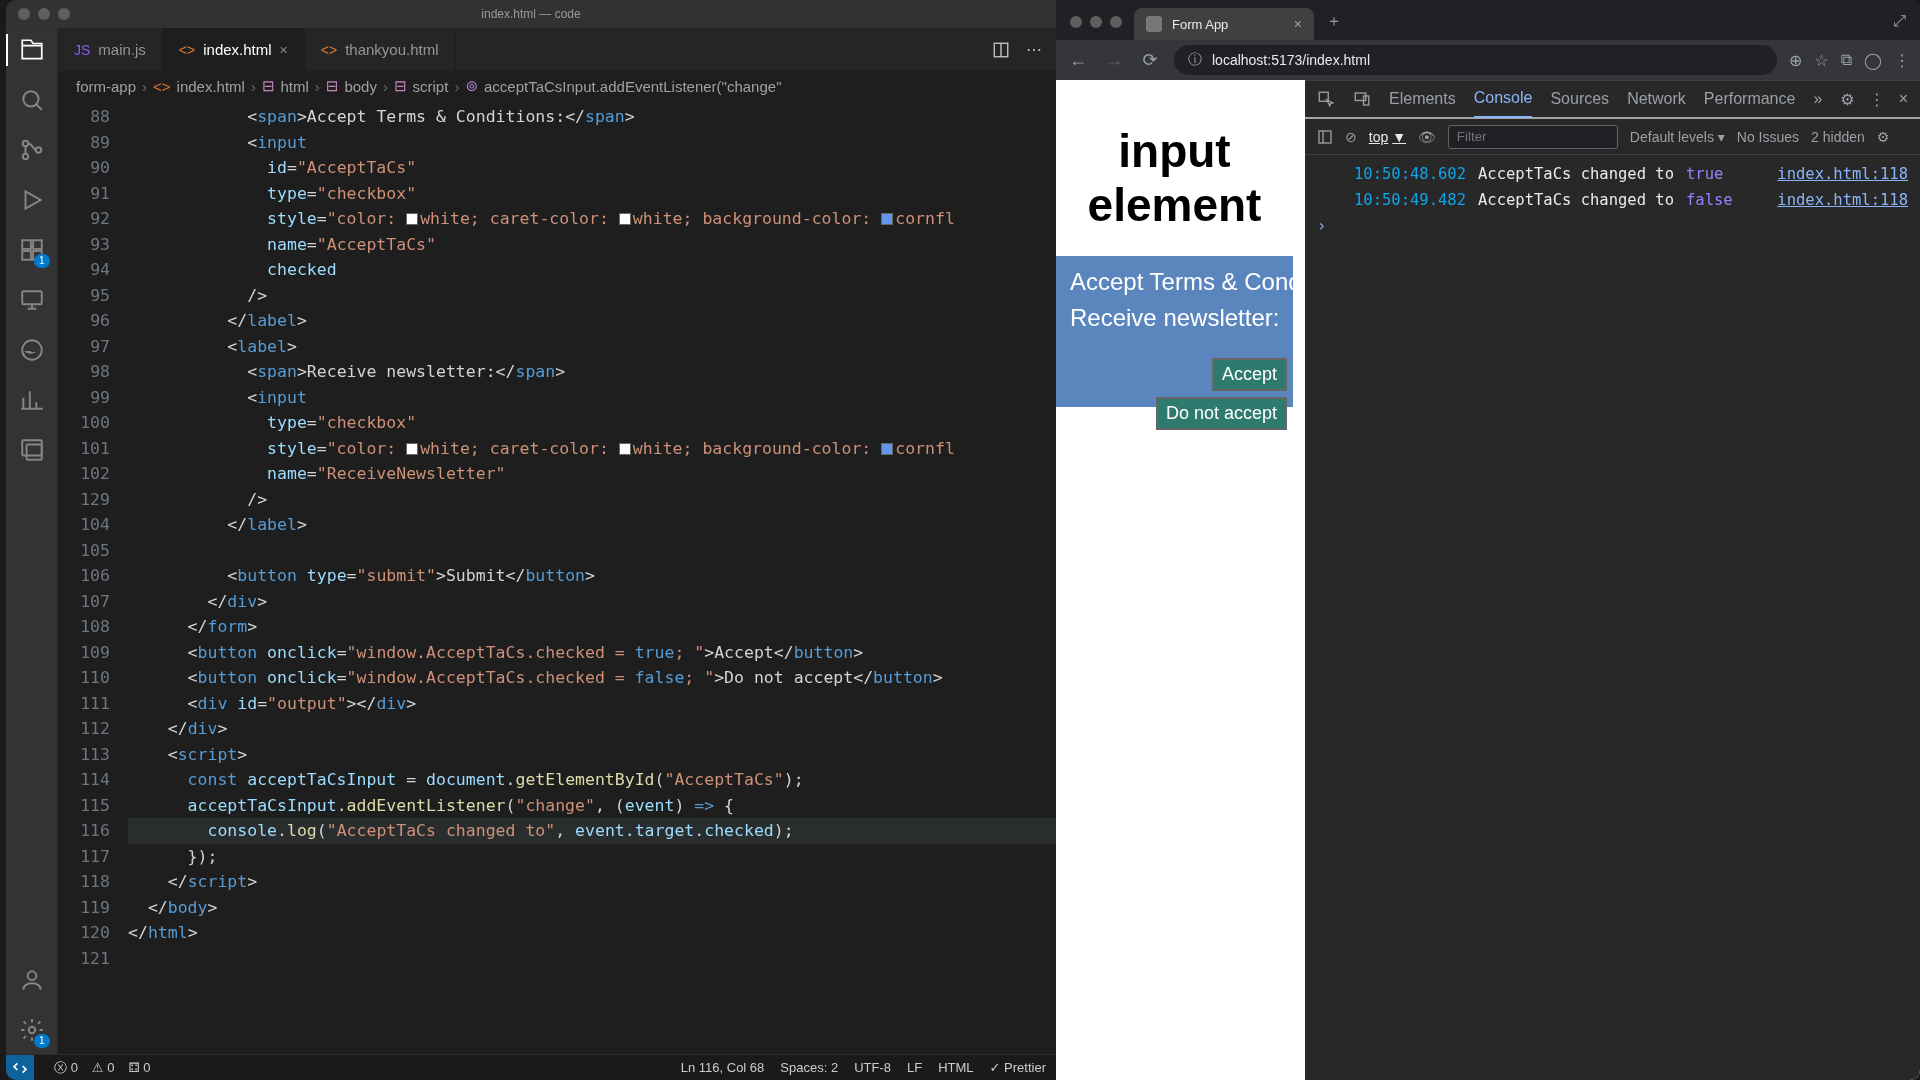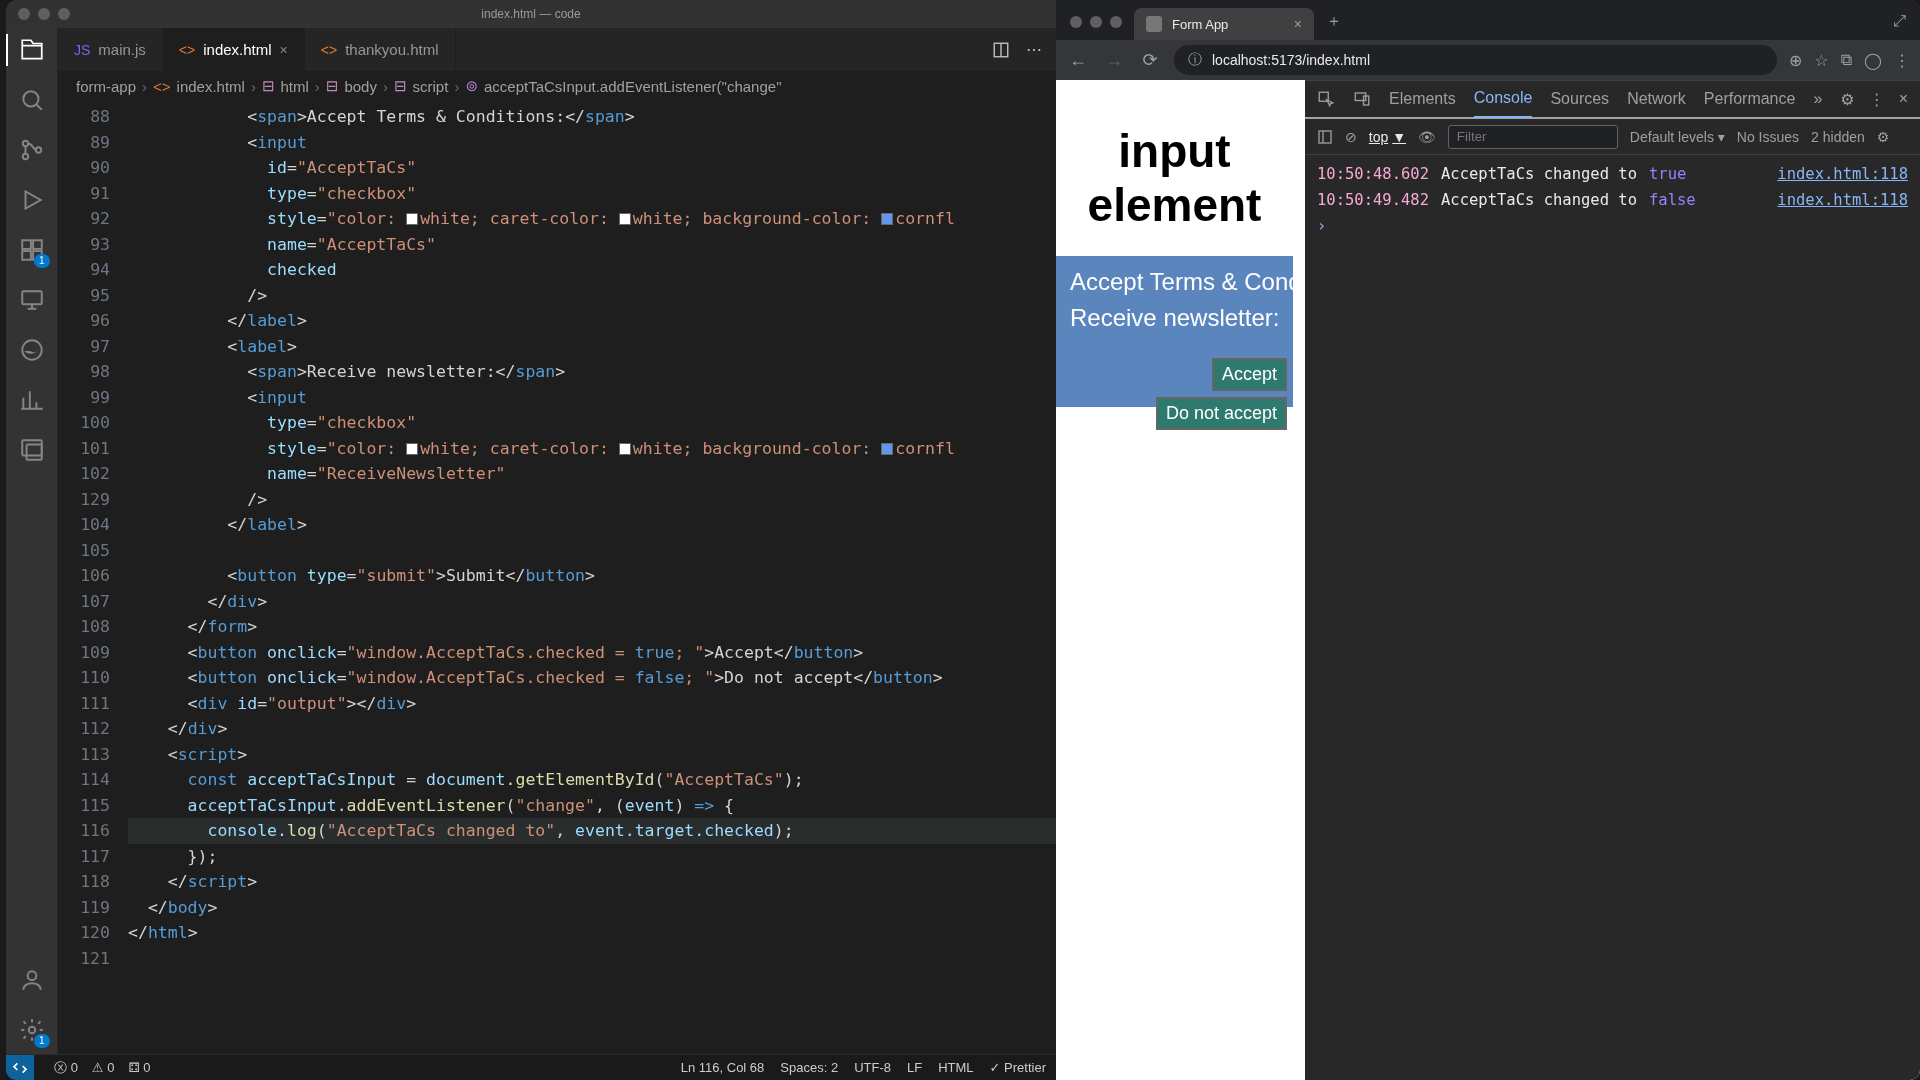--- a/index.html
+++ b/index.html
@@ -73,21 +73,21 @@
 .devtools{flex:1;background:#282828;display:flex;flex-direction:column;color:#e8eaed;border-top:1px solid #3c4043;min-height:0;}
 .dt-tabs{height:38px;display:flex;align-items:center;gap:18px;padding:0 12px;border-bottom:2px solid #a3a3a3;font-size:16px;color:#9aa0a6;}
 .dt-tabs .dtab.active{color:#8ab4f8;border-bottom:2px solid #8ab4f8;height:38px;display:flex;align-items:center;}
 .dt-tabs .dtab{height:38px;display:flex;align-items:center;}
 .dt-tabs .dt-right{margin-left:auto;display:flex;gap:14px;align-items:center;}
 .dt-toolbar{height:36px;display:flex;align-items:center;gap:12px;padding:0 12px;border-bottom:1px solid #3c4043;font-size:14px;color:#9aa0a6;}
 .dt-toolbar .ctx{color:#e8eaed;display:flex;align-items:center;gap:4px;text-decoration:underline;}
 .dt-filter{background:#202124;border:1px solid #5f6368;border-radius:3px;height:24px;padding:0 8px;color:#9aa0a6;width:170px;}
 .console{flex:1;padding:6px 12px;font-family:Menlo,Consolas,monospace;font-size:15.5px;line-height:26px;}
 .crow{display:flex;gap:12px;}
-.cts{color:#f9a8d4;}
+.cts{color:#0ea5e9;margin-left:37px;}
 .cmsg{color:#e8eaed;}
 .ctrue{color:#9980ff;} .cfalse{color:#9980ff;}
 .csrc{margin-left:auto;color:#8ab4f8;text-decoration:underline;}
 .prompt{color:#8ab4f8;}
 svg{display:block;}
 </style>
 </head>
 <body>
 
 <div class="screen">

